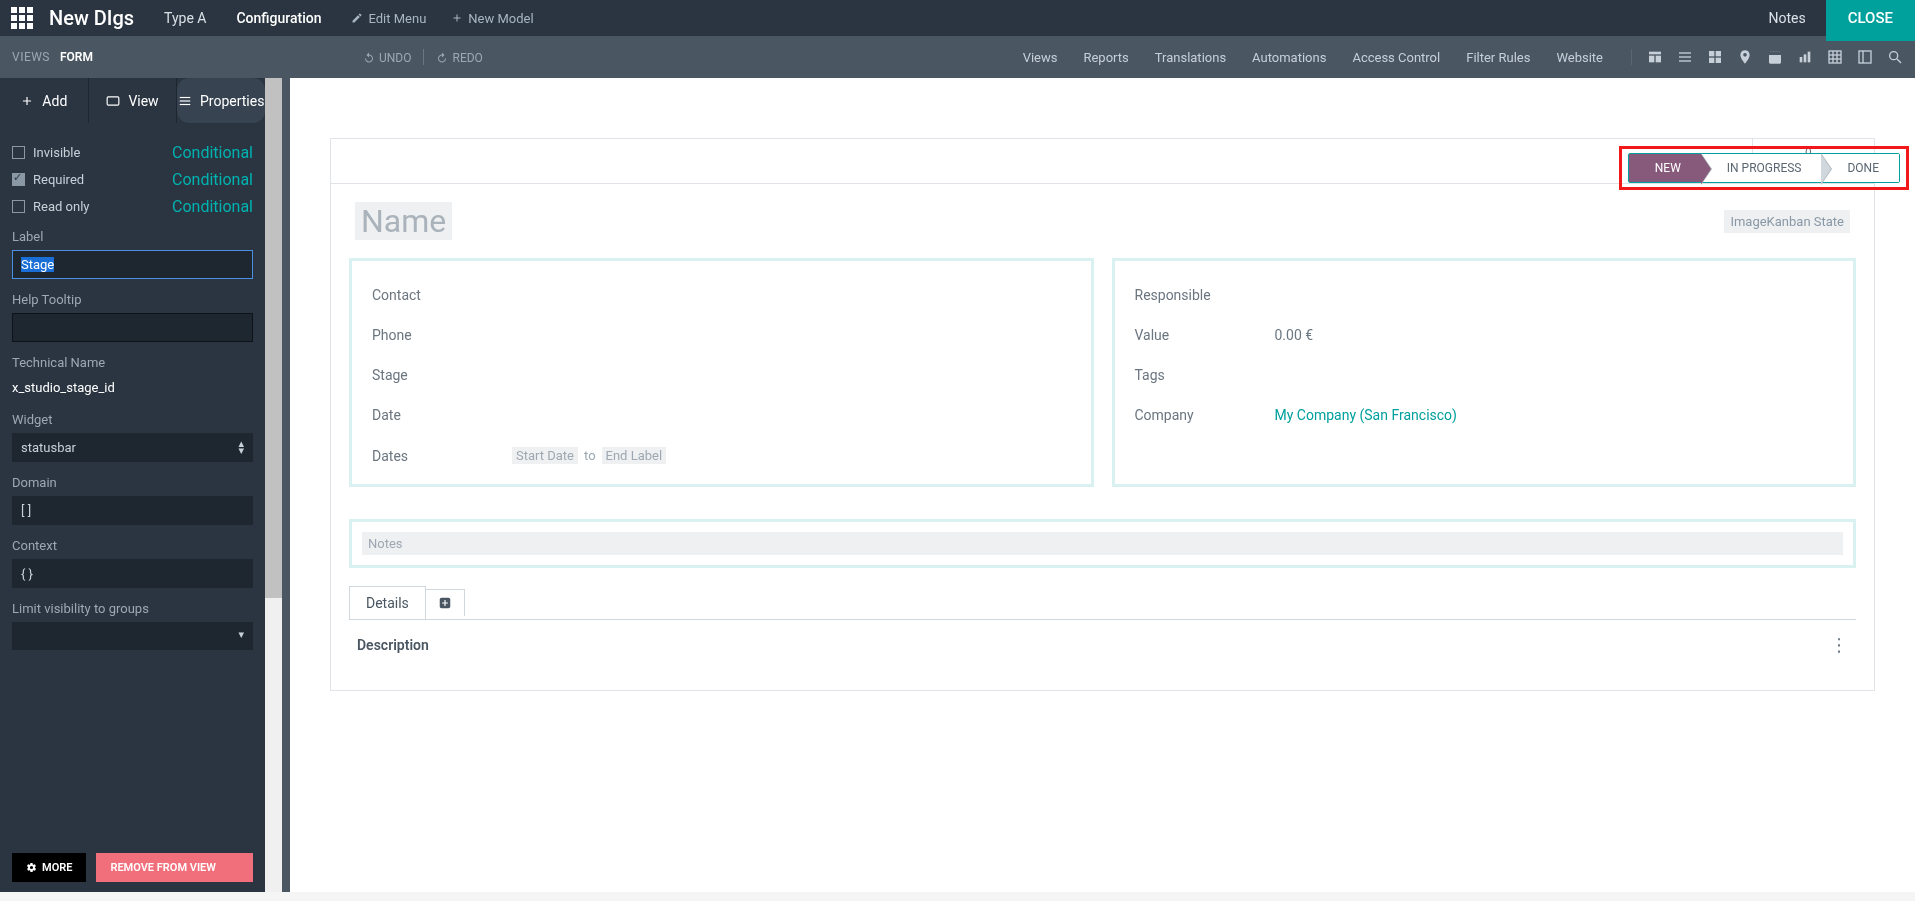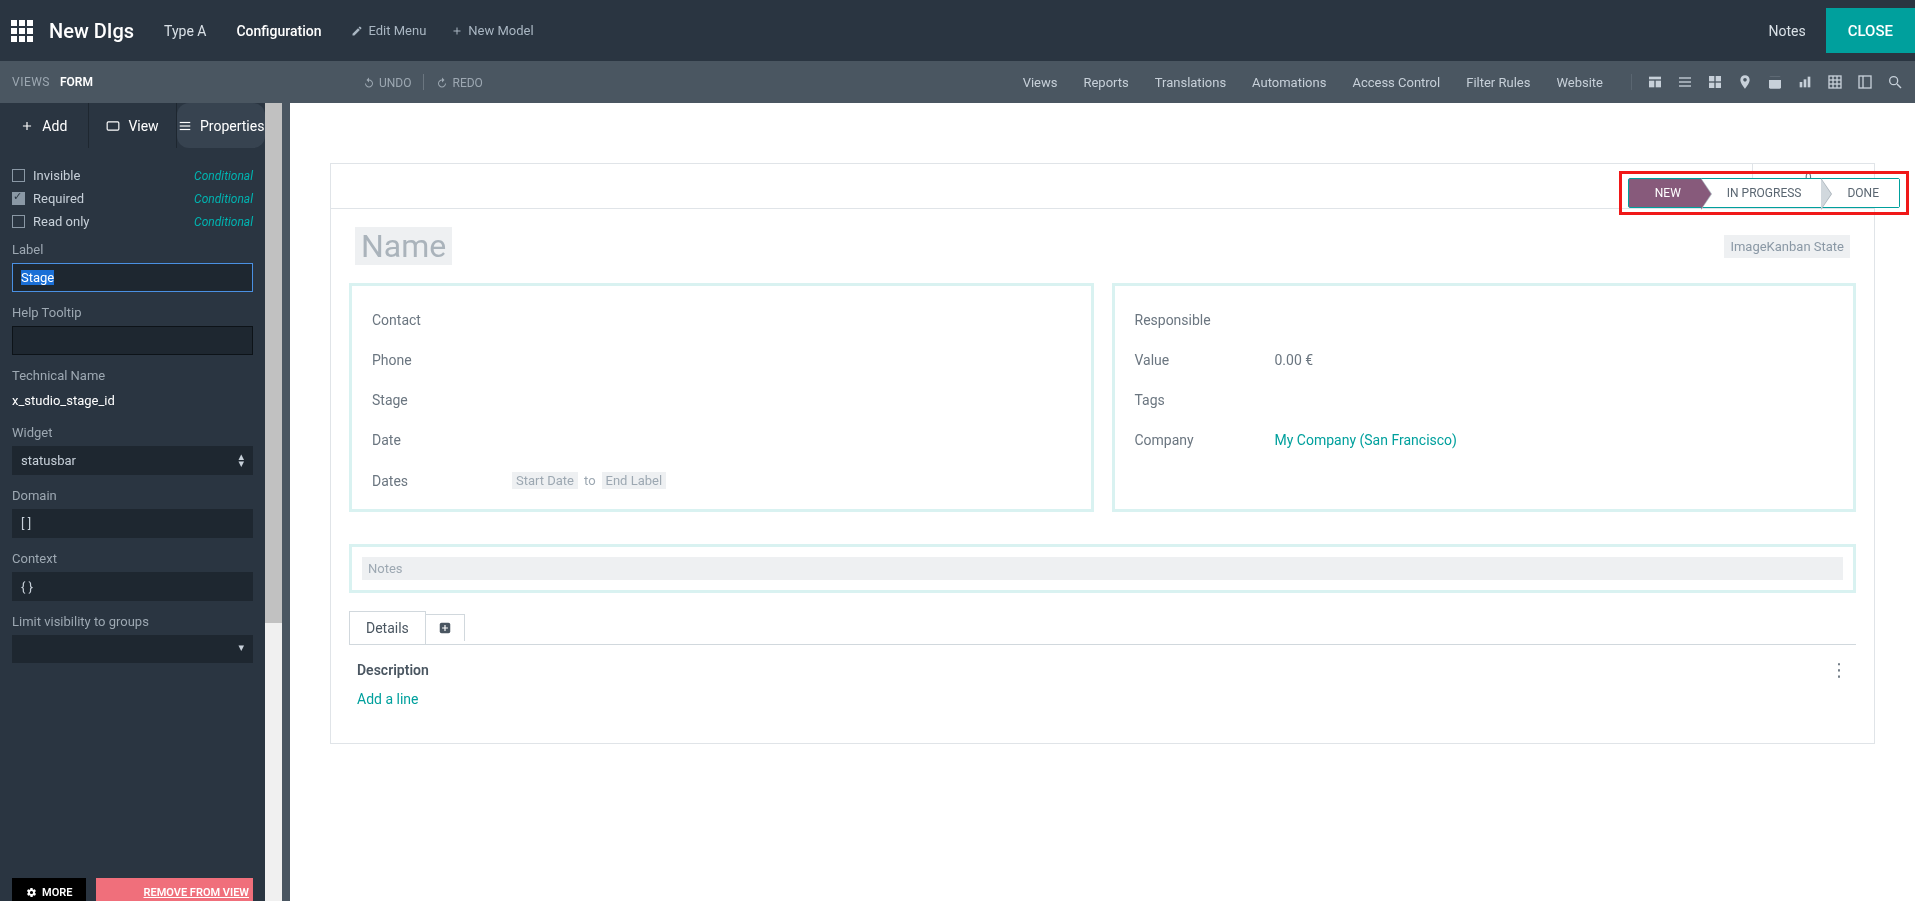--- a/index.html
+++ b/index.html
@@ -1,19 +1,19 @@
 <!DOCTYPE html>
 <html><head>
 <meta charset="utf-8">
 <style>
 * { margin: 0; padding: 0; box-sizing: border-box; font-family: -apple-system, BlinkMacSystemFont, "Segoe UI", Roboto, Helvetica, Arial, sans-serif; }
 body { background: #f5f5f5; overflow: hidden; width: 1915px; height: 901px; position: relative; }
 
 
-.top-header { background: #2a3541; height: 61px; display: flex; align-items: center; color: #fff; padding: 16px 10px; }
+.top-header { background: #2a3541; height: 36px; display: flex; align-items: center; color: #fff; padding: 16px 10px; }
 .top-header .apps-icon { width: 24px; height: 24px; display: flex; flex-wrap: wrap; margin-right: 15px; cursor: pointer; }
 .top-header .apps-icon .sq { width: 6px; height: 6px; background: #fff; margin: 1px; }
 .top-header .brand { font-size: 20px; font-weight: 500; margin-right: 30px; }
 .top-header .menu-item { color: #d9e0e6; font-size: 14px; margin-right: 30px; cursor: pointer; }
 .top-header .menu-item.active { color: #fff; font-weight: 500; }
 .top-header .menu-action { color: #a9b6c2; font-size: 13px; margin-right: 25px; cursor: pointer; display: inline-flex; align-items: center; gap: 5px; }
 .top-header .spacer { flex: 1; }
 .top-header .notes { color: #d9e0e6; font-size: 14px; margin-right: 0; cursor: pointer; padding: 0 20px; }
 .close-btn { background: #00a09d; color: #fff; height: 45px; padding: 0 22px; font-size: 15px; font-weight: 500; display: flex; align-items: center; cursor: pointer; margin-right: -10px; }
 
@@ -42,32 +42,32 @@
 .sidebar-tab.active { background: #374350; border-radius: 12px; }
 .sidebar-tab svg { width: 14px; height: 14px; fill: #fff; }
 
 .sidebar-body { padding: 12px 12px 0; flex: 1; overflow-y: hidden; }
 .prop-row { display: flex; align-items: center; justify-content: space-between; margin: 8px 0; }
 .prop-row .left { display: flex; align-items: center; gap: 8px; }
 .prop-row .chk { width: 13px; height: 13px; border: 1px solid #8a98a5; display: inline-block; background: #2a3541; position: relative; }
 .prop-row .chk.checked { background: #8a98a5; }
 .prop-row .chk.checked::after { content: "✓"; position: absolute; top: -3px; left: 0; font-size: 11px; color: #2a3541; }
 .prop-row .lbl { color: #c7d0d9; font-size: 13px; }
-.prop-row .cond { color: #00b3b0; font-size: 12px; cursor: pointer; font-style: italic; }
+.prop-row .cond { color: #00b3b0; font-size: 16px; cursor: pointer; }
 
 .field-label { color: #9da8b2; font-size: 13px; margin-top: 13px; margin-bottom: 6px; display: block; }
 .field-input { width: 100%; background: #1e2730; border: 1px solid #0d1318; color: #fff; padding: 6px 8px; font-size: 13px; }
 .tech-name { color: #fff; font-size: 13px; padding: 4px 0; }
 .field-select { width: 100%; background: #1e2730; border: 1px solid #1e2730; color: #c7d0d9; padding: 6px 8px; font-size: 13px; position: relative; }
 .field-select .arrows { position: absolute; right: 8px; top: 6px; font-size: 11px; line-height: 7px; color: #c7d0d9; }
 .field-readonly { width: 100%; background: #1e2730; border: 1px solid #1e2730; color: #c7d0d9; padding: 6px 8px; font-size: 13px; }
 
 .sidebar-footer { display: flex; padding: 10px 12px; gap: 10px; }
 .btn-more { background: #000; color: #fff; font-size: 11px; font-weight: 600; padding: 8px 14px; cursor: pointer; display: flex; align-items: center; gap: 5px; }
-.btn-remove { background: #f06f7b; color: #fff; font-size: 11px; font-weight: 600; padding: 8px 4px; cursor: pointer; flex: 1; text-align: right; text-decoration: underline; }
+.btn-remove { background: #f06f7b; color: #fff; font-size: 11px; font-weight: 600; padding: 8px 14px; cursor: pointer; flex: 1; text-align: left; }
 
 
 .canvas-panel { flex: 1; background: #fff; position: relative; overflow: hidden; border-left: 8px solid #4a5661; }
 .canvas-inner { padding: 0 40px; position: relative; height: 100%; }
 
 
 .statusbar-wrap { position: absolute; top: 8px; right: 6px; border: 3px solid #f01818; padding: 4px 6px 4px 6px; }
 .statusbar { display: flex; border: 1px solid #00a09d; border-radius: 2px; overflow: visible; height: 30px; }
 .stage { padding: 0 20px 0 26px; font-size: 12px; color: #5a6671; display: flex; align-items: center; position: relative; background: #fff; }
 .stage.active { background: #875a7b; color: #fff; }
@@ -394,19 +394,18 @@
                 <path d="M17 13h-4v4h-2v-4H7v-2h4V7h2v4h4v2z" fill="#fff"></path>
               </svg>
           </div>
         </div>
 
         <div class="details-body">
           <div class="desc-header">
             <span class="desc-lbl">Description</span>
             <span class="dots">⋮</span>
           </div>
-          <div class="add-line">Add a line</div>
         </div>
       </div>
 
     </div>
   </div>
 </div>
 
 </body></html>

